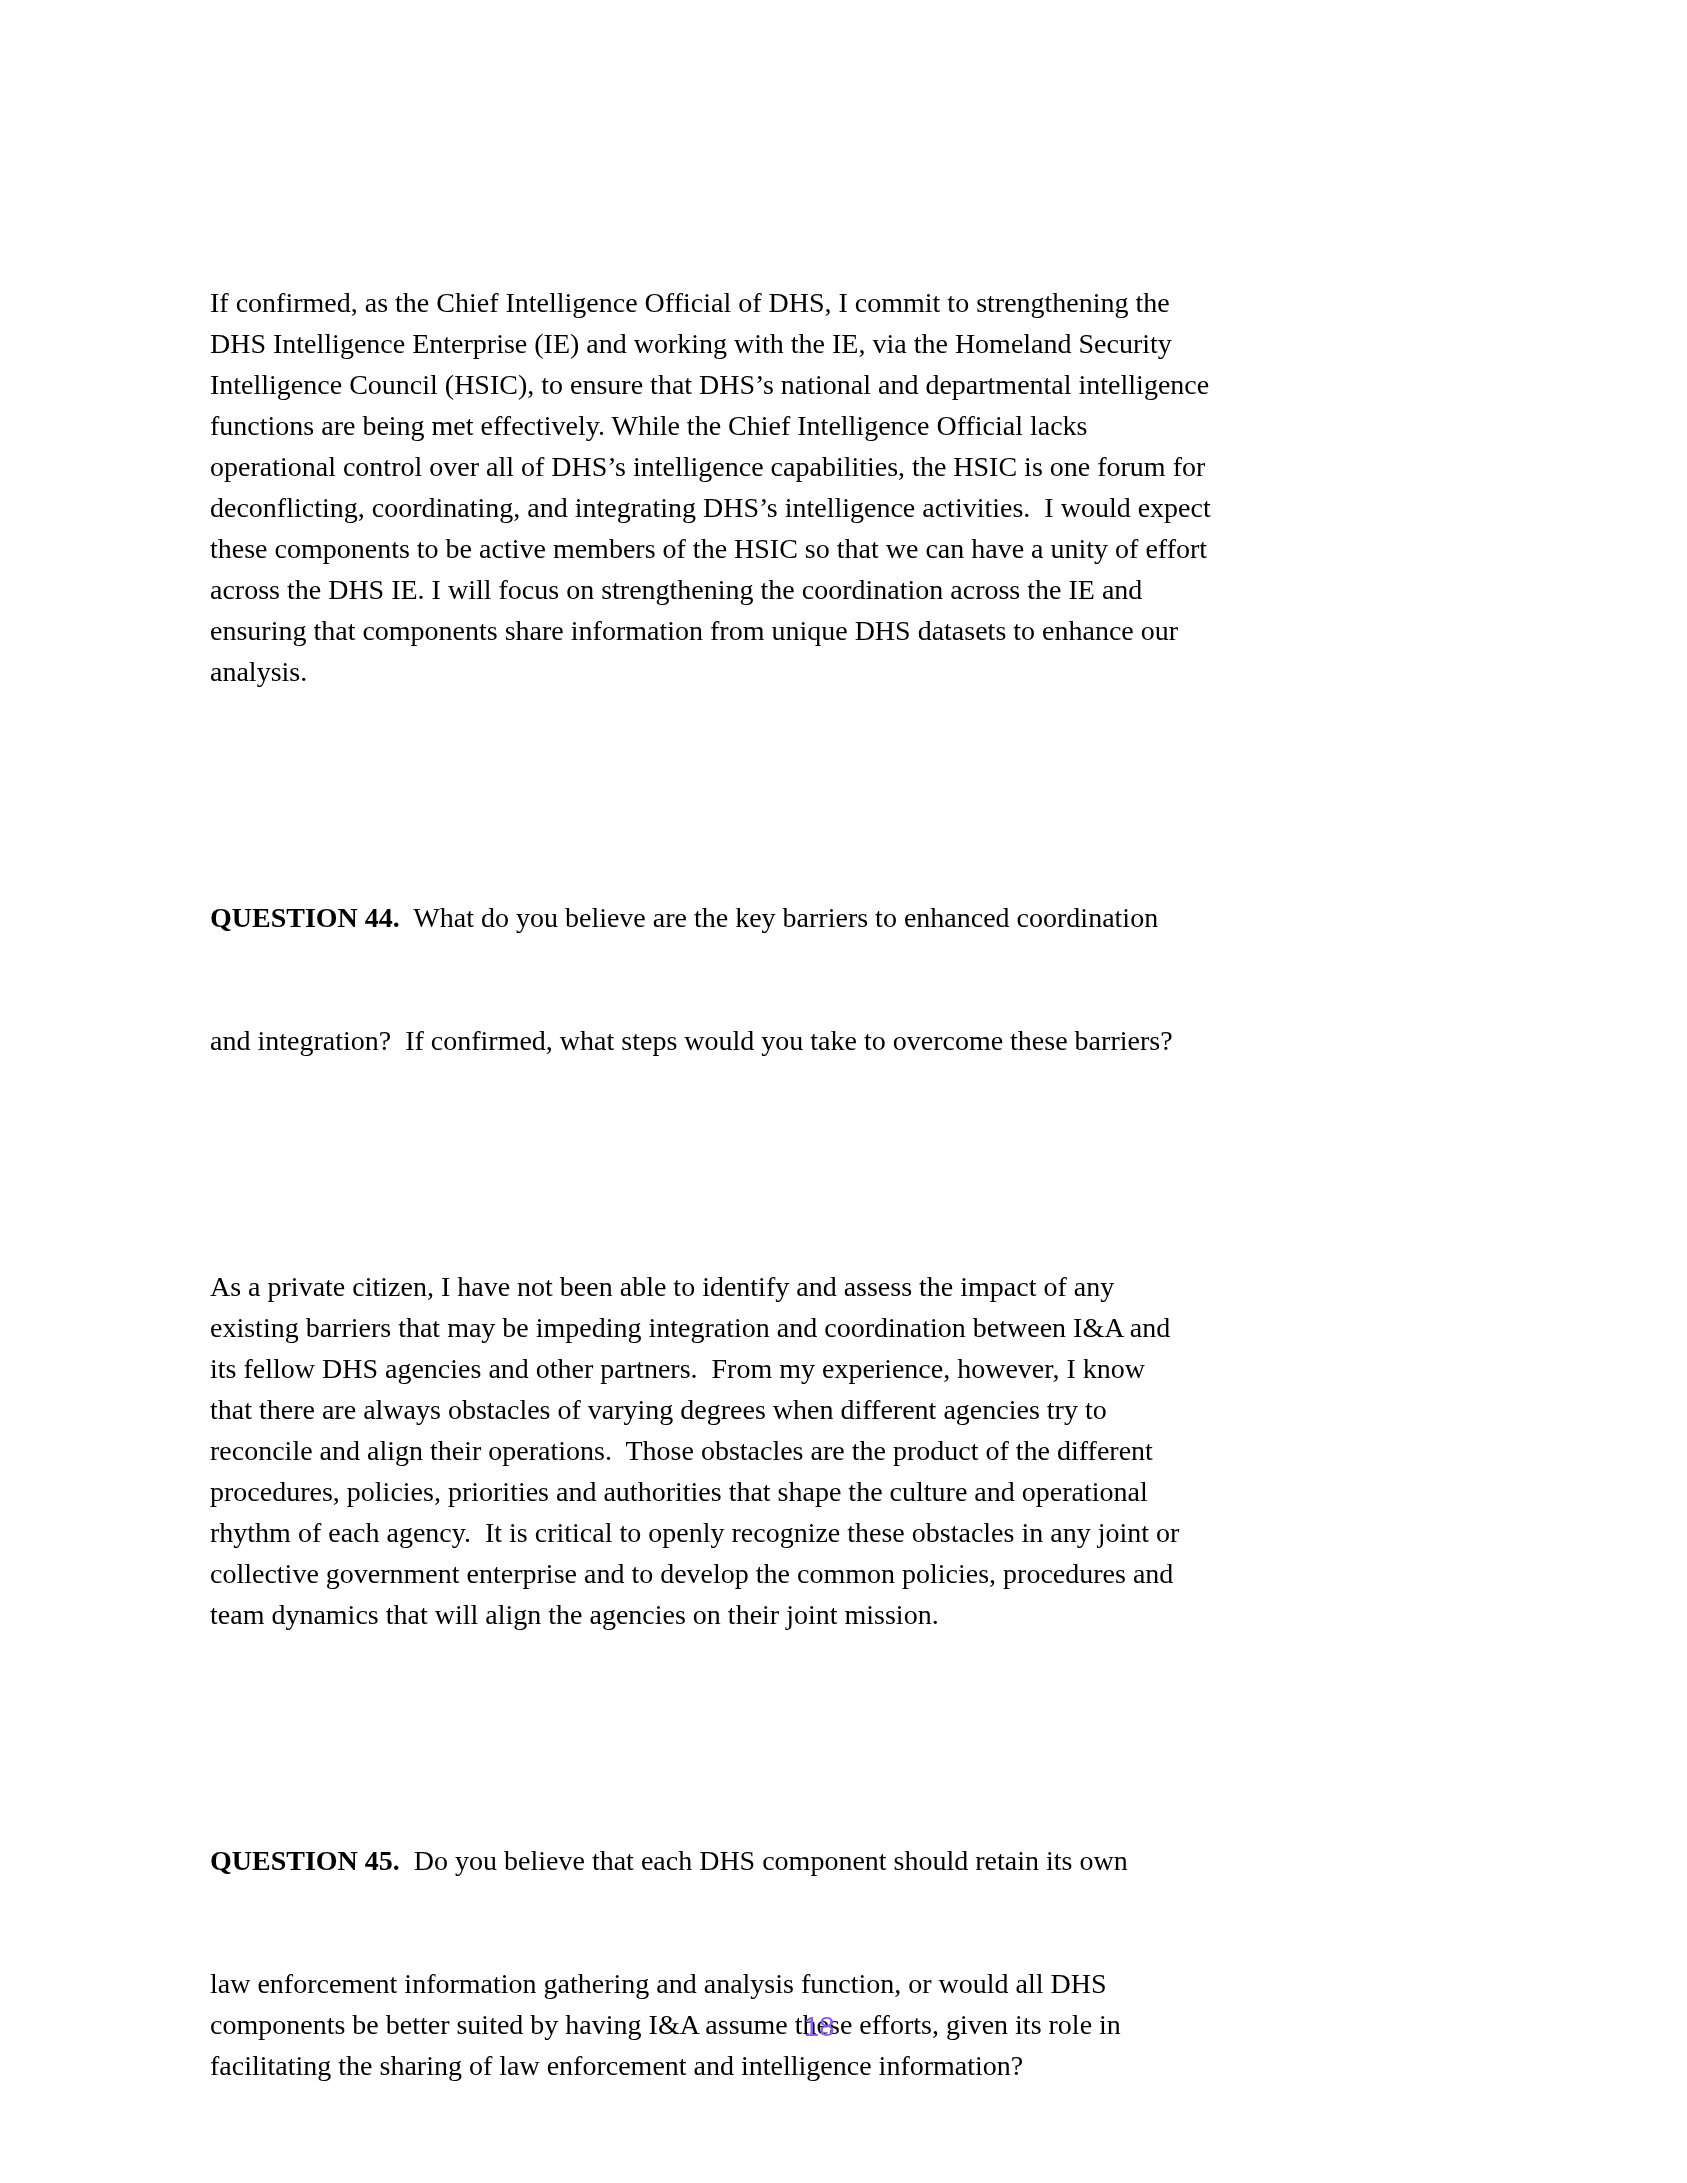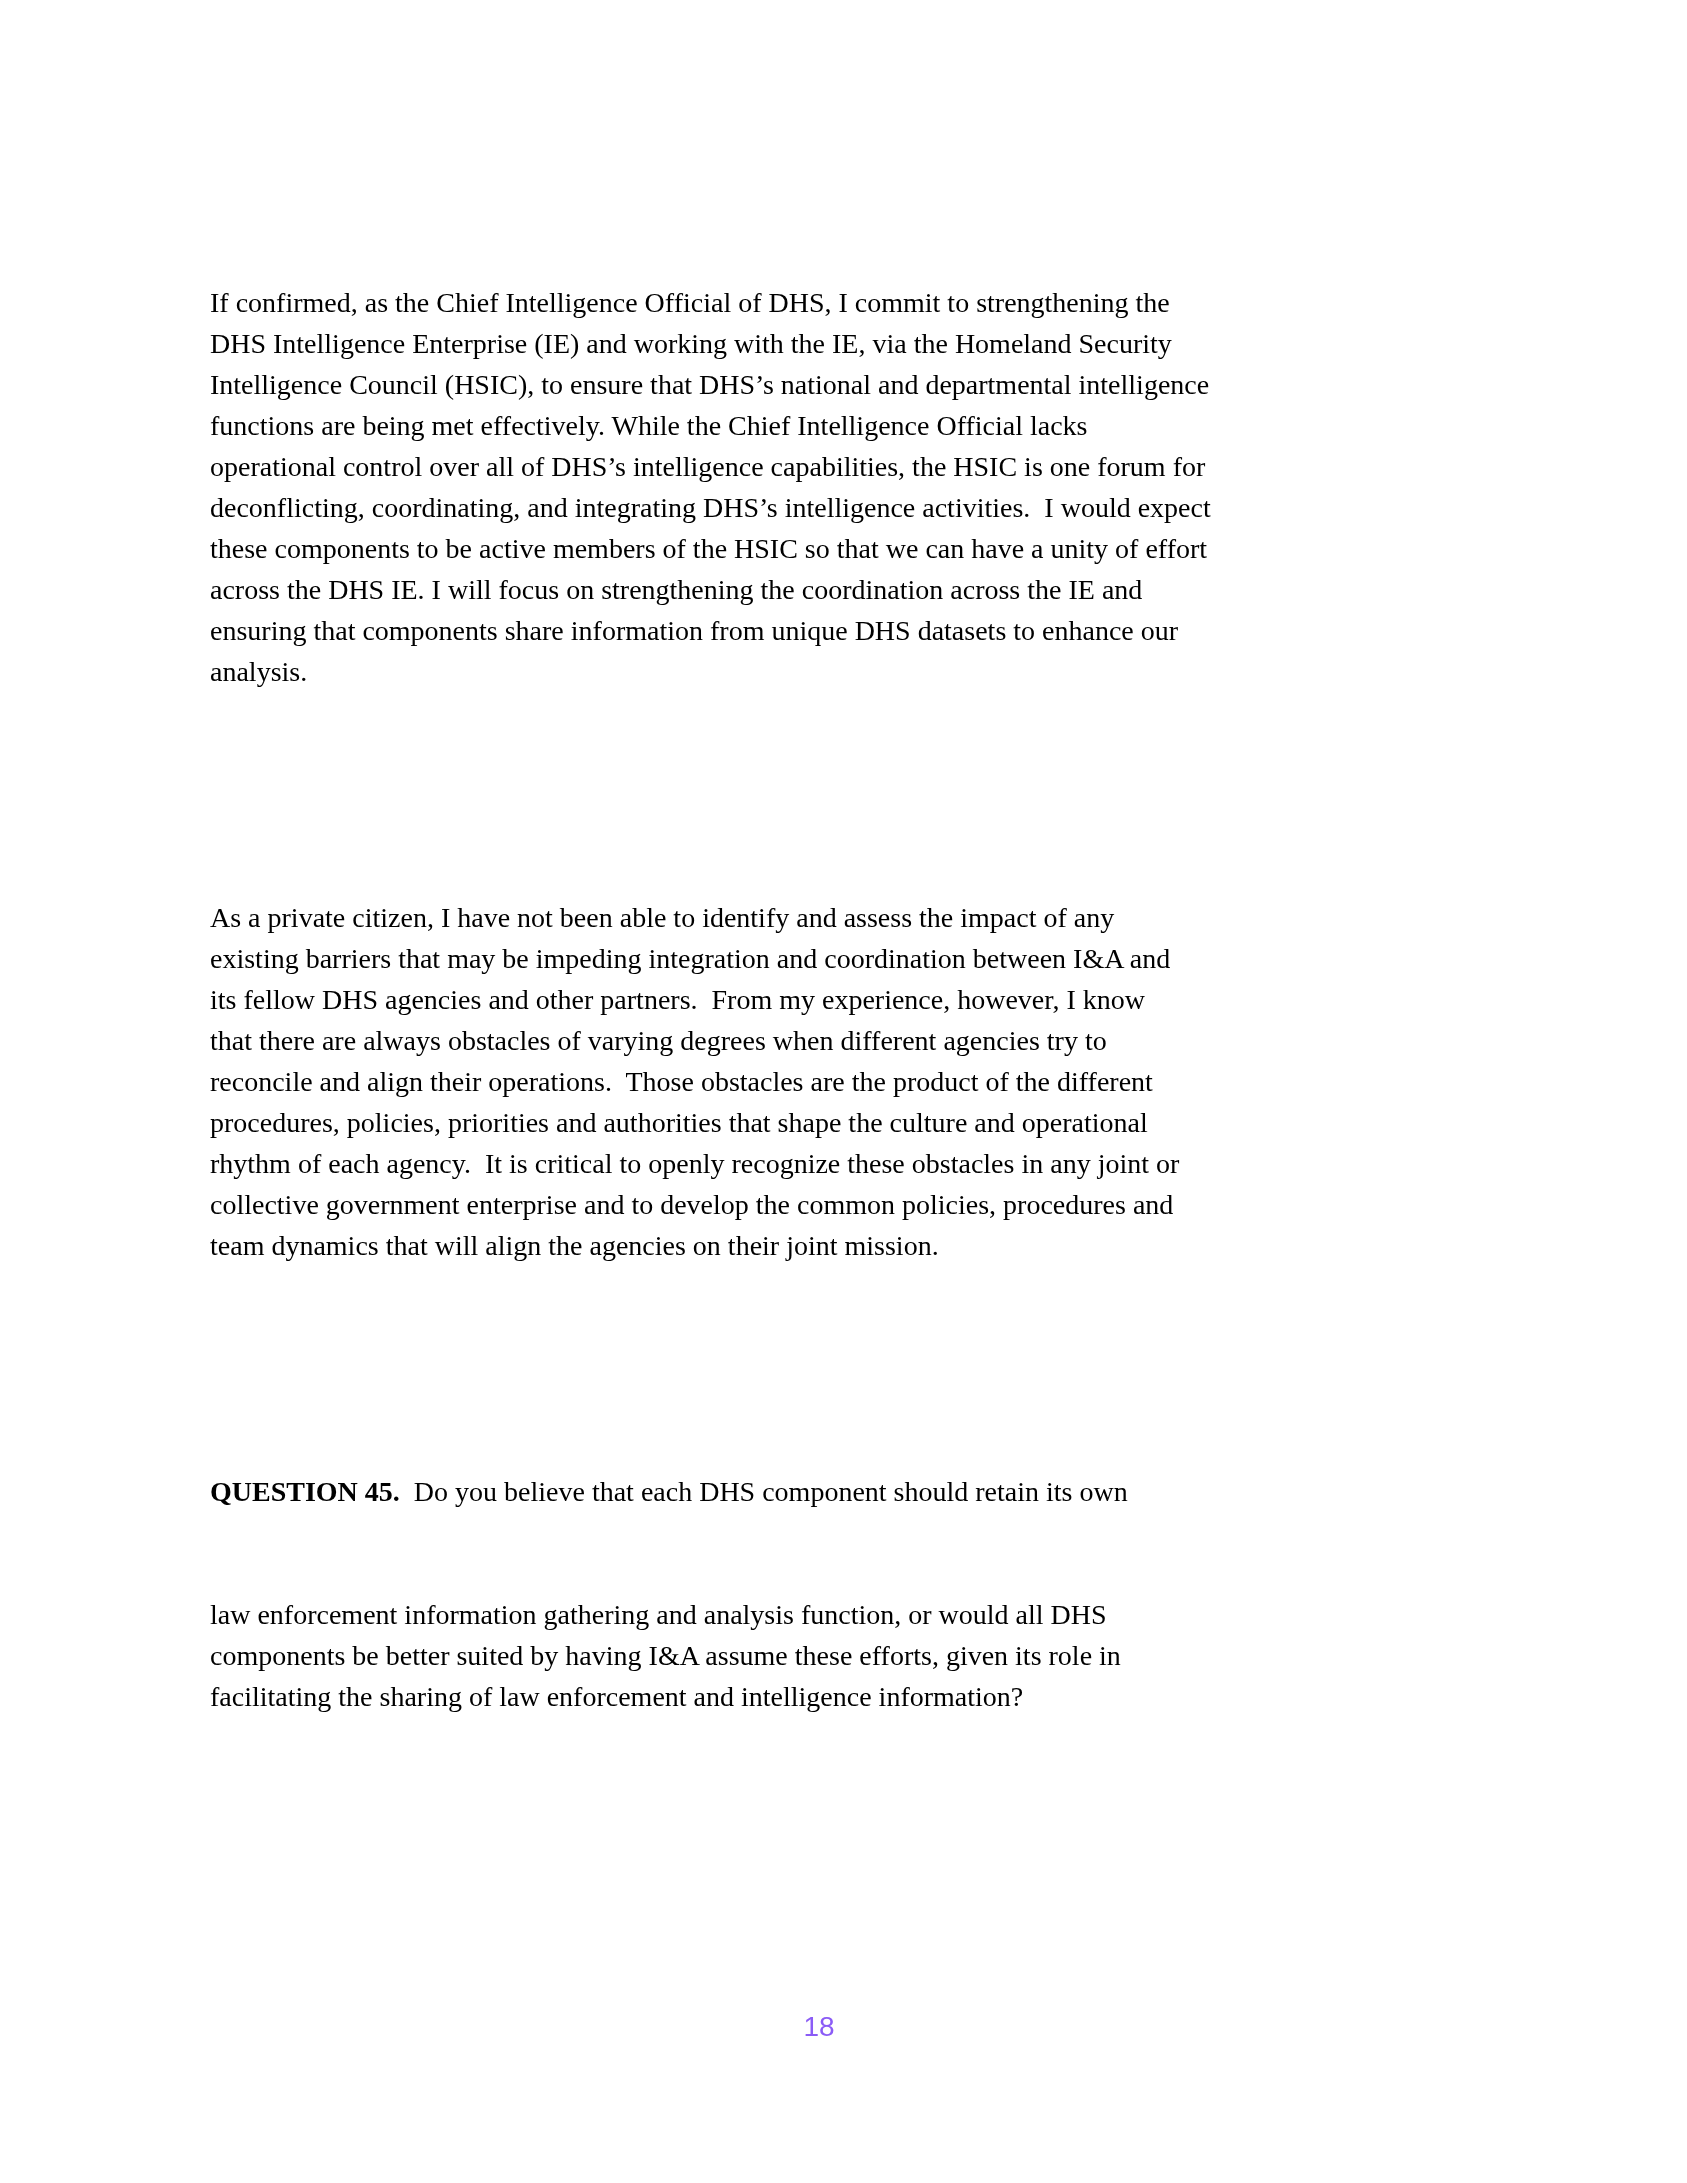--- a/index.html
+++ b/index.html
@@ -51,20 +51,24 @@
 Intelligence Council (HSIC), to ensure that DHS’s national and departmental intelligence
 functions are being met effectively. While the Chief Intelligence Official lacks
 operational control over all of DHS’s intelligence capabilities, the HSIC is one forum for
 deconflicting, coordinating, and integrating DHS’s intelligence activities.  I would expect
 these components to be active members of the HSIC so that we can have a unity of effort
 across the DHS IE. I will focus on strengthening the coordination across the IE and
 ensuring that components share information from unique DHS datasets to enhance our
 analysis.</div>
     </div>
 
+    <div class="para">
+      <div><span class="q-label">QUESTION 44.</span><span>  What do you believe are the key barriers to enhanced coordination</span></div>
+      <div>and integration?  If confirmed, what steps would you take to overcome these barriers?</div>
+    </div>
 
     <div class="para">
       <div>As a private citizen, I have not been able to identify and assess the impact of any
 existing barriers that may be impeding integration and coordination between I&amp;A and
 its fellow DHS agencies and other partners.  From my experience, however, I know
 that there are always obstacles of varying degrees when different agencies try to
 reconcile and align their operations.  Those obstacles are the product of the different
 procedures, policies, priorities and authorities that shape the culture and operational
 rhythm of each agency.  It is critical to openly recognize these obstacles in any joint or
 collective government enterprise and to develop the common policies, procedures and

